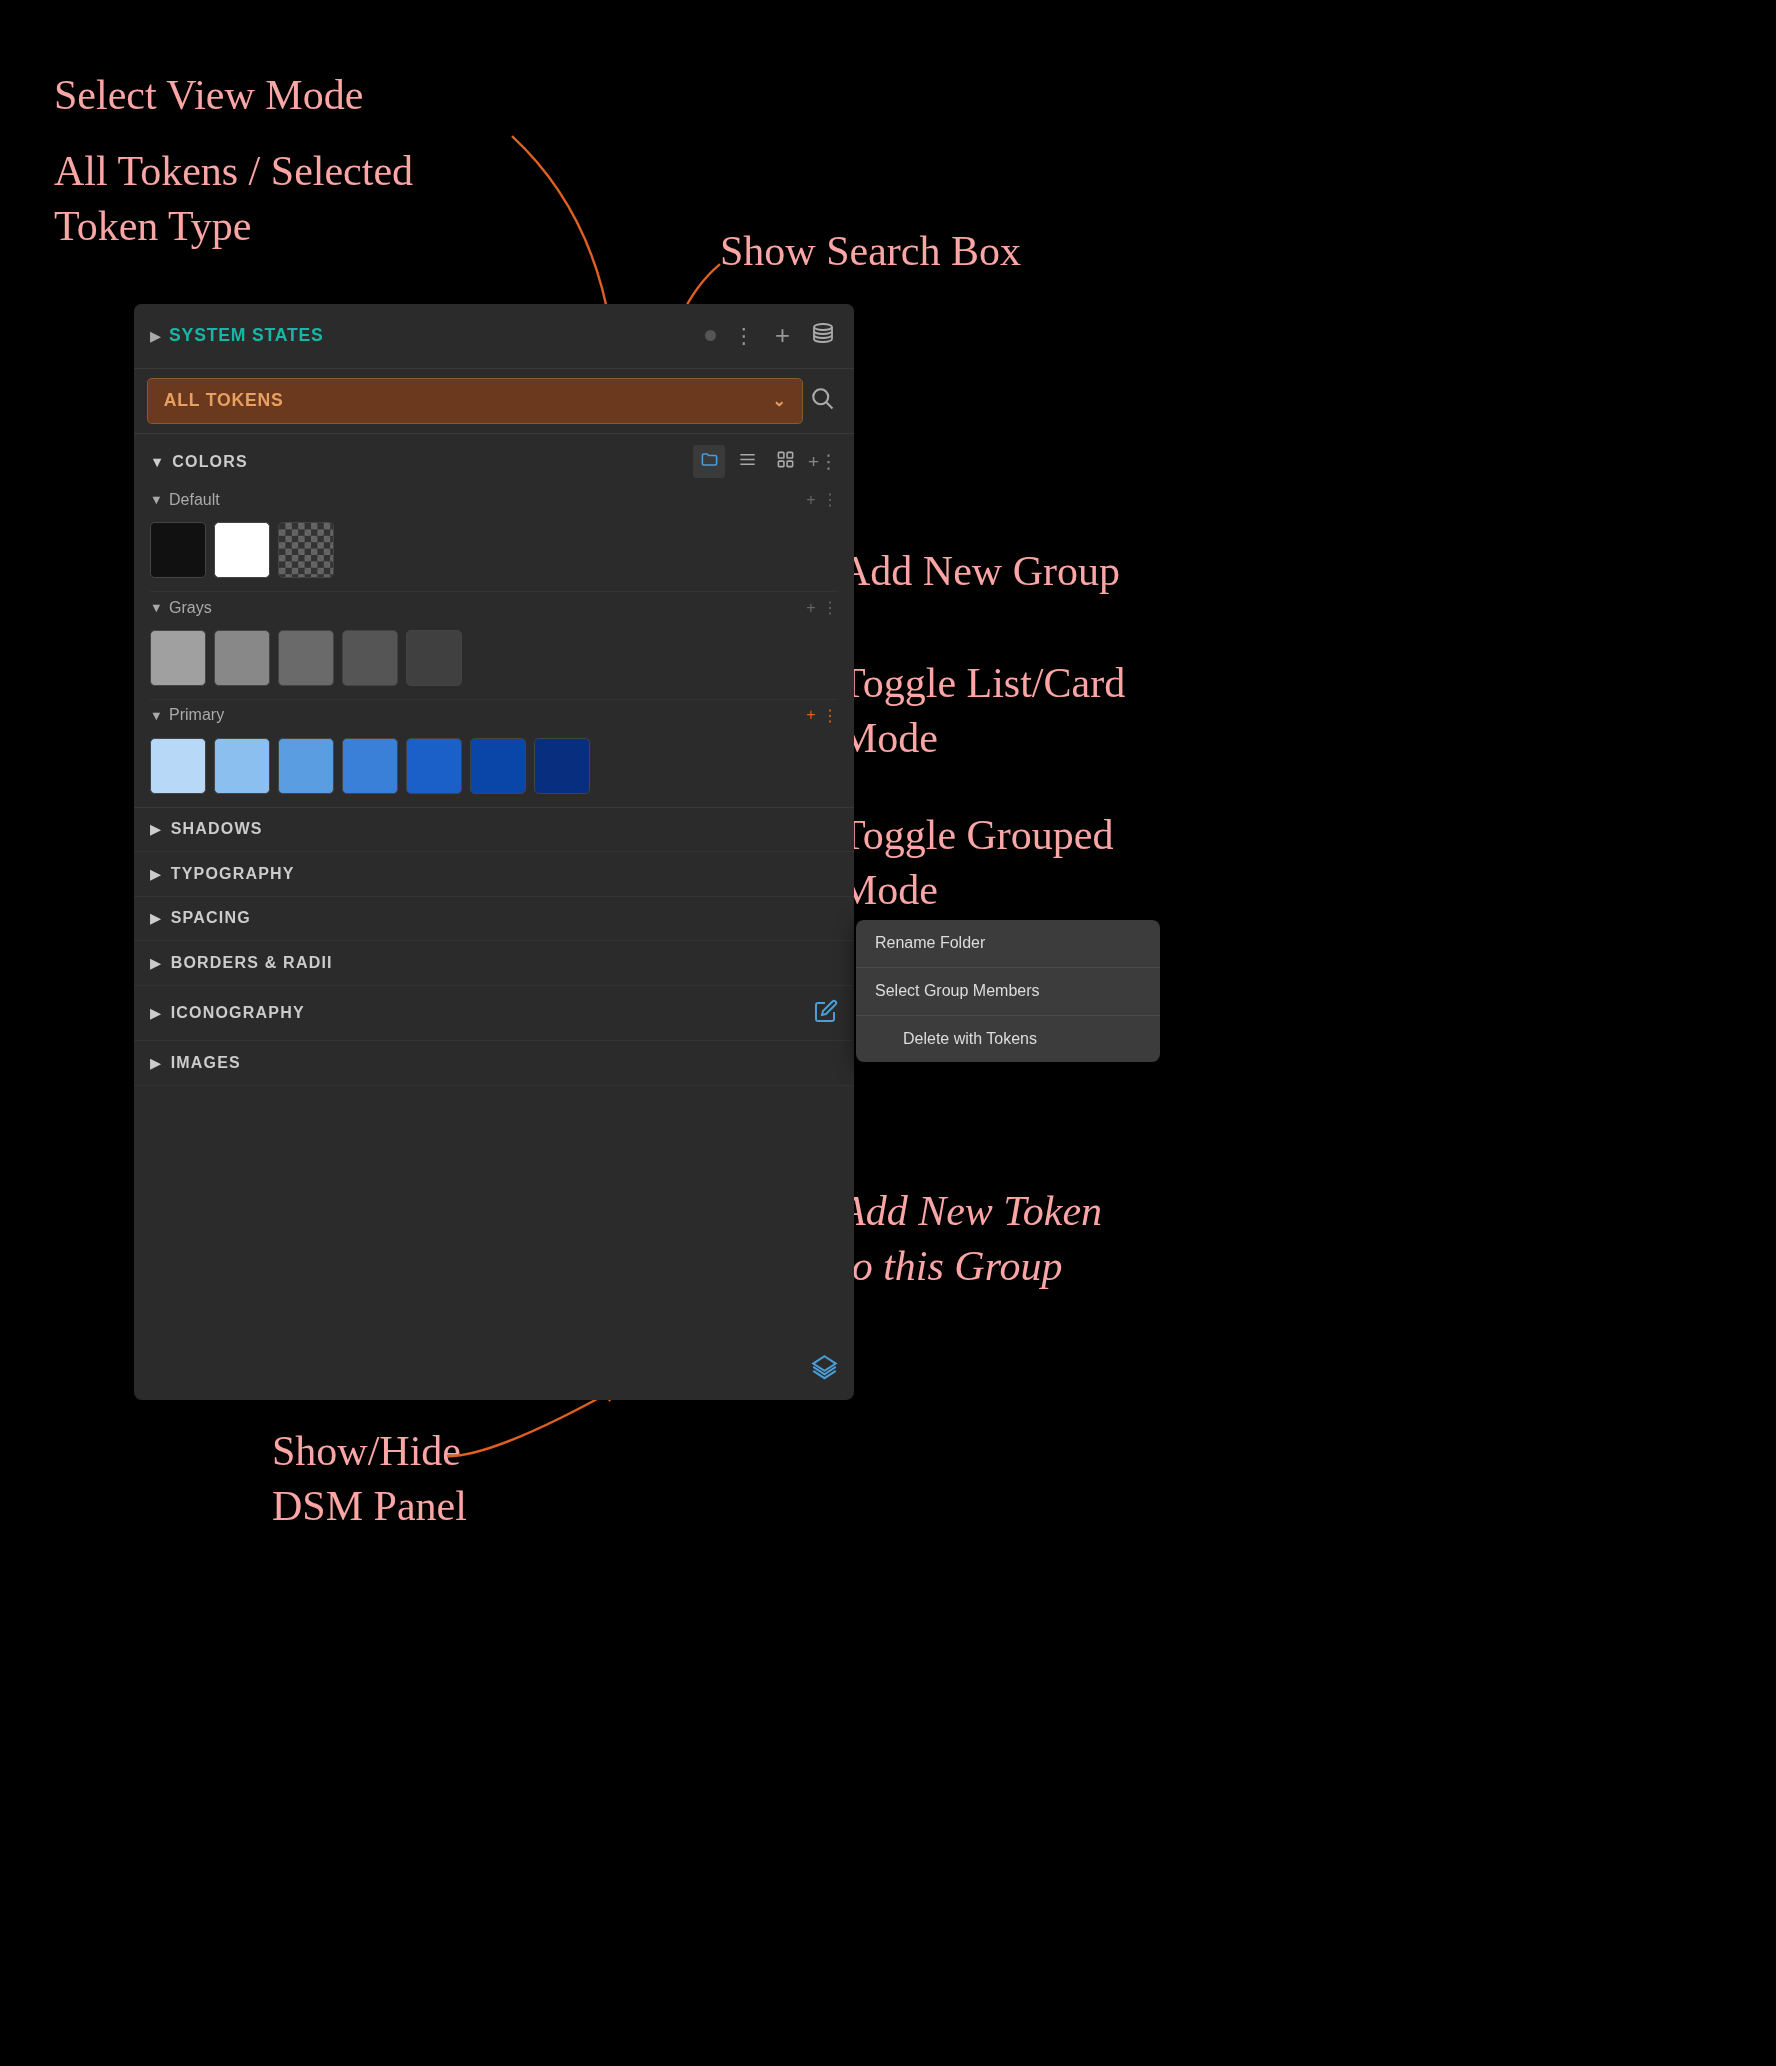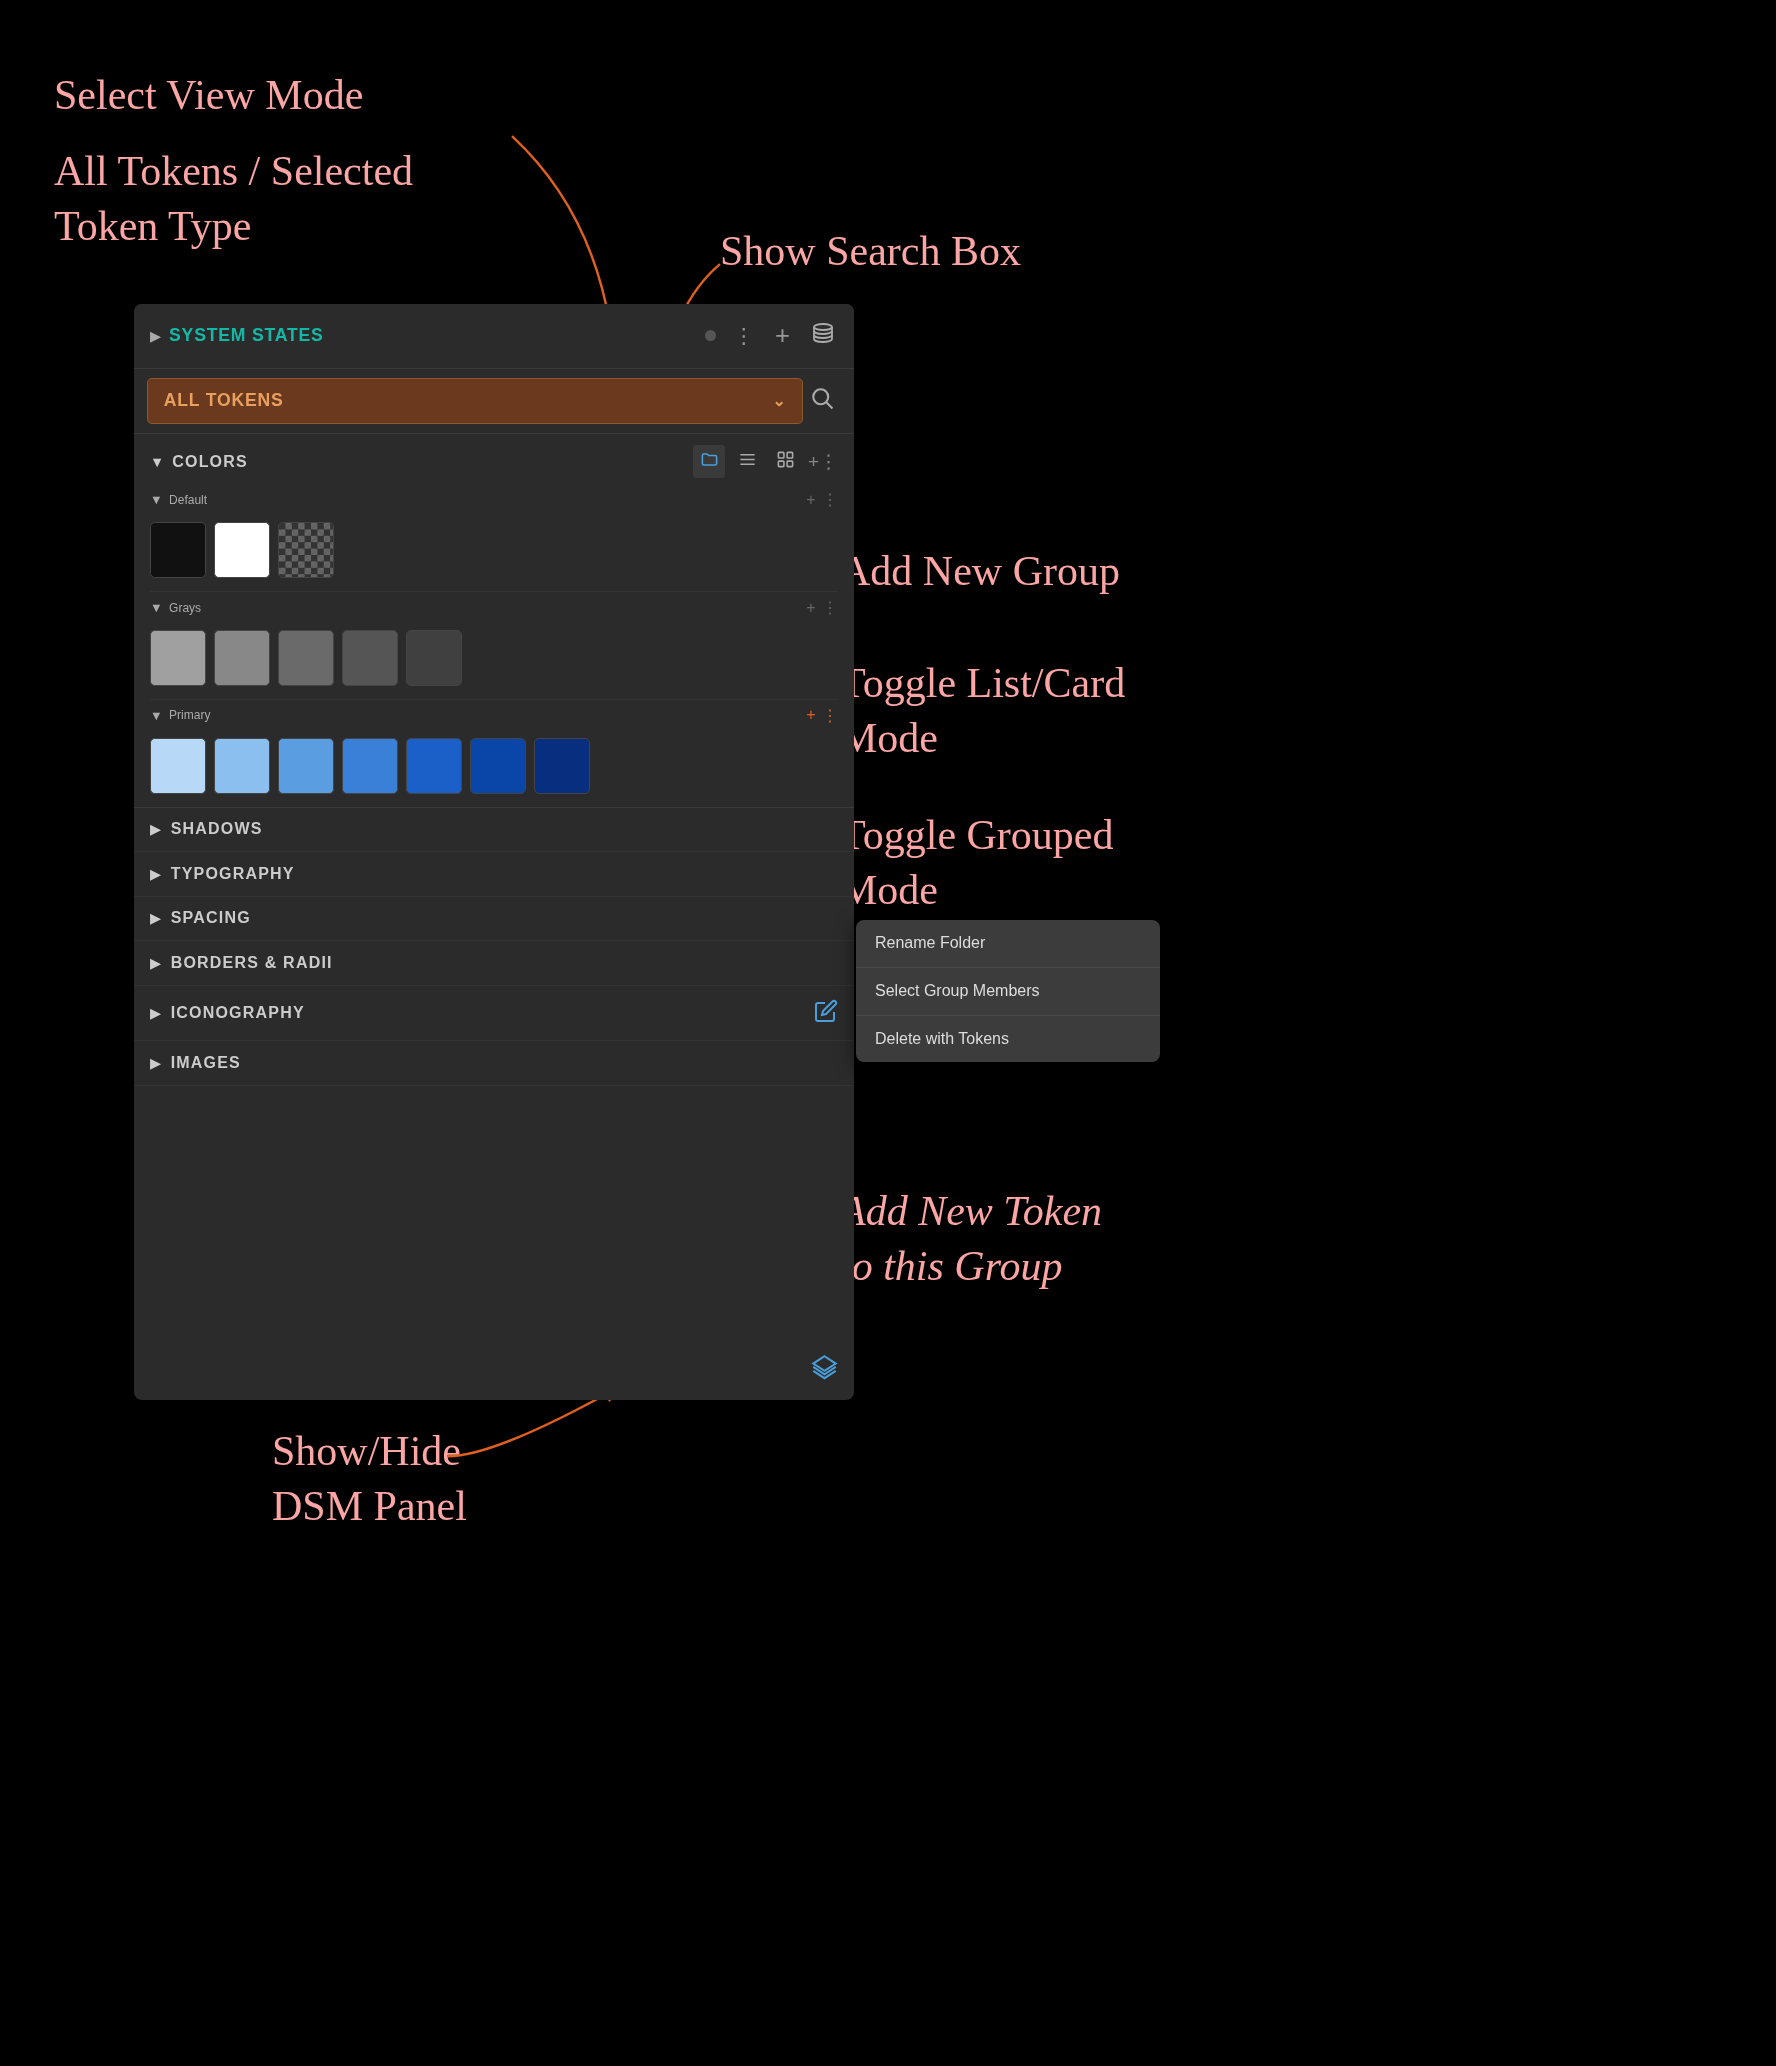--- a/index.html
+++ b/index.html
@@ -204,21 +204,21 @@
     }
 
     .color-group-header .arrow {
       color: #aaa;
       font-size: 12.8px;
       margin-right: 6.4px;
     }
 
     .color-group-header .name {
       color: #aaa;
-      font-size: 12px;
+      font-size: 16px;
       flex: 1;
     }
 
     .color-group-header .grp-icons {
       display: flex;
       gap: 6.4px;
     }
 
     .grp-icon-btn {
       background: none;
@@ -505,17 +505,17 @@
 </div>
 
 <div style="position:absolute; left:856px; top:920px; width:304px; background:#3c3c3c; border-radius:8px; overflow:hidden; box-shadow:0 4.8px 19px rgba(0,0,0,0.6);">
 
   <div class="ctx-item">
     <span>Rename Folder</span>
   </div>
   <div class="ctx-item">
     <span>Select Group Members</span>
   </div>
-  <div class="ctx-item" style="border-bottom:none;">
+  <div class="ctx-item" style="border-bottom:none;margin-left:28px;">
     <span>Delete with Tokens</span>
   </div>
 </div>
 
 
 </body></html>

